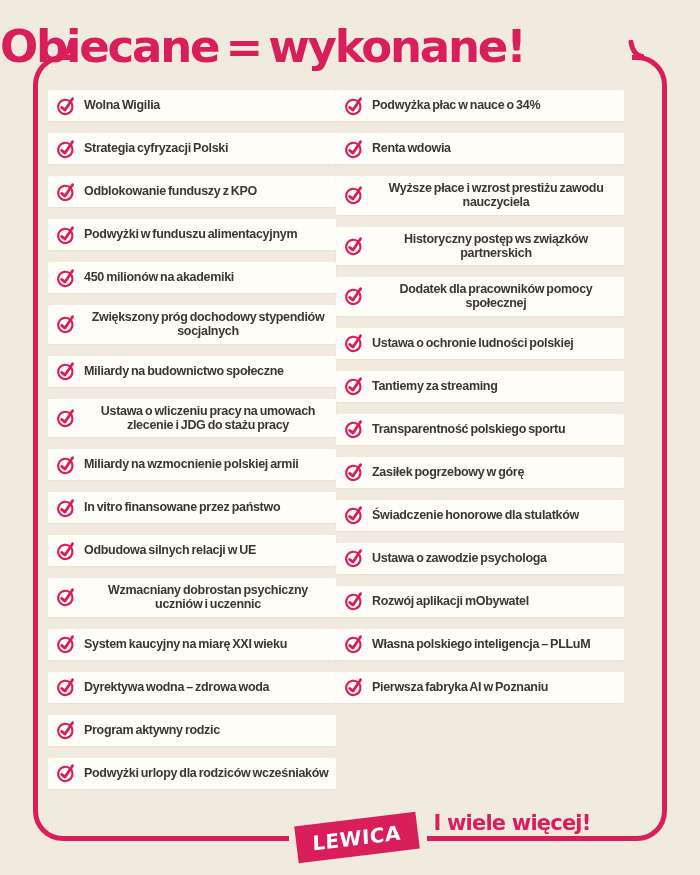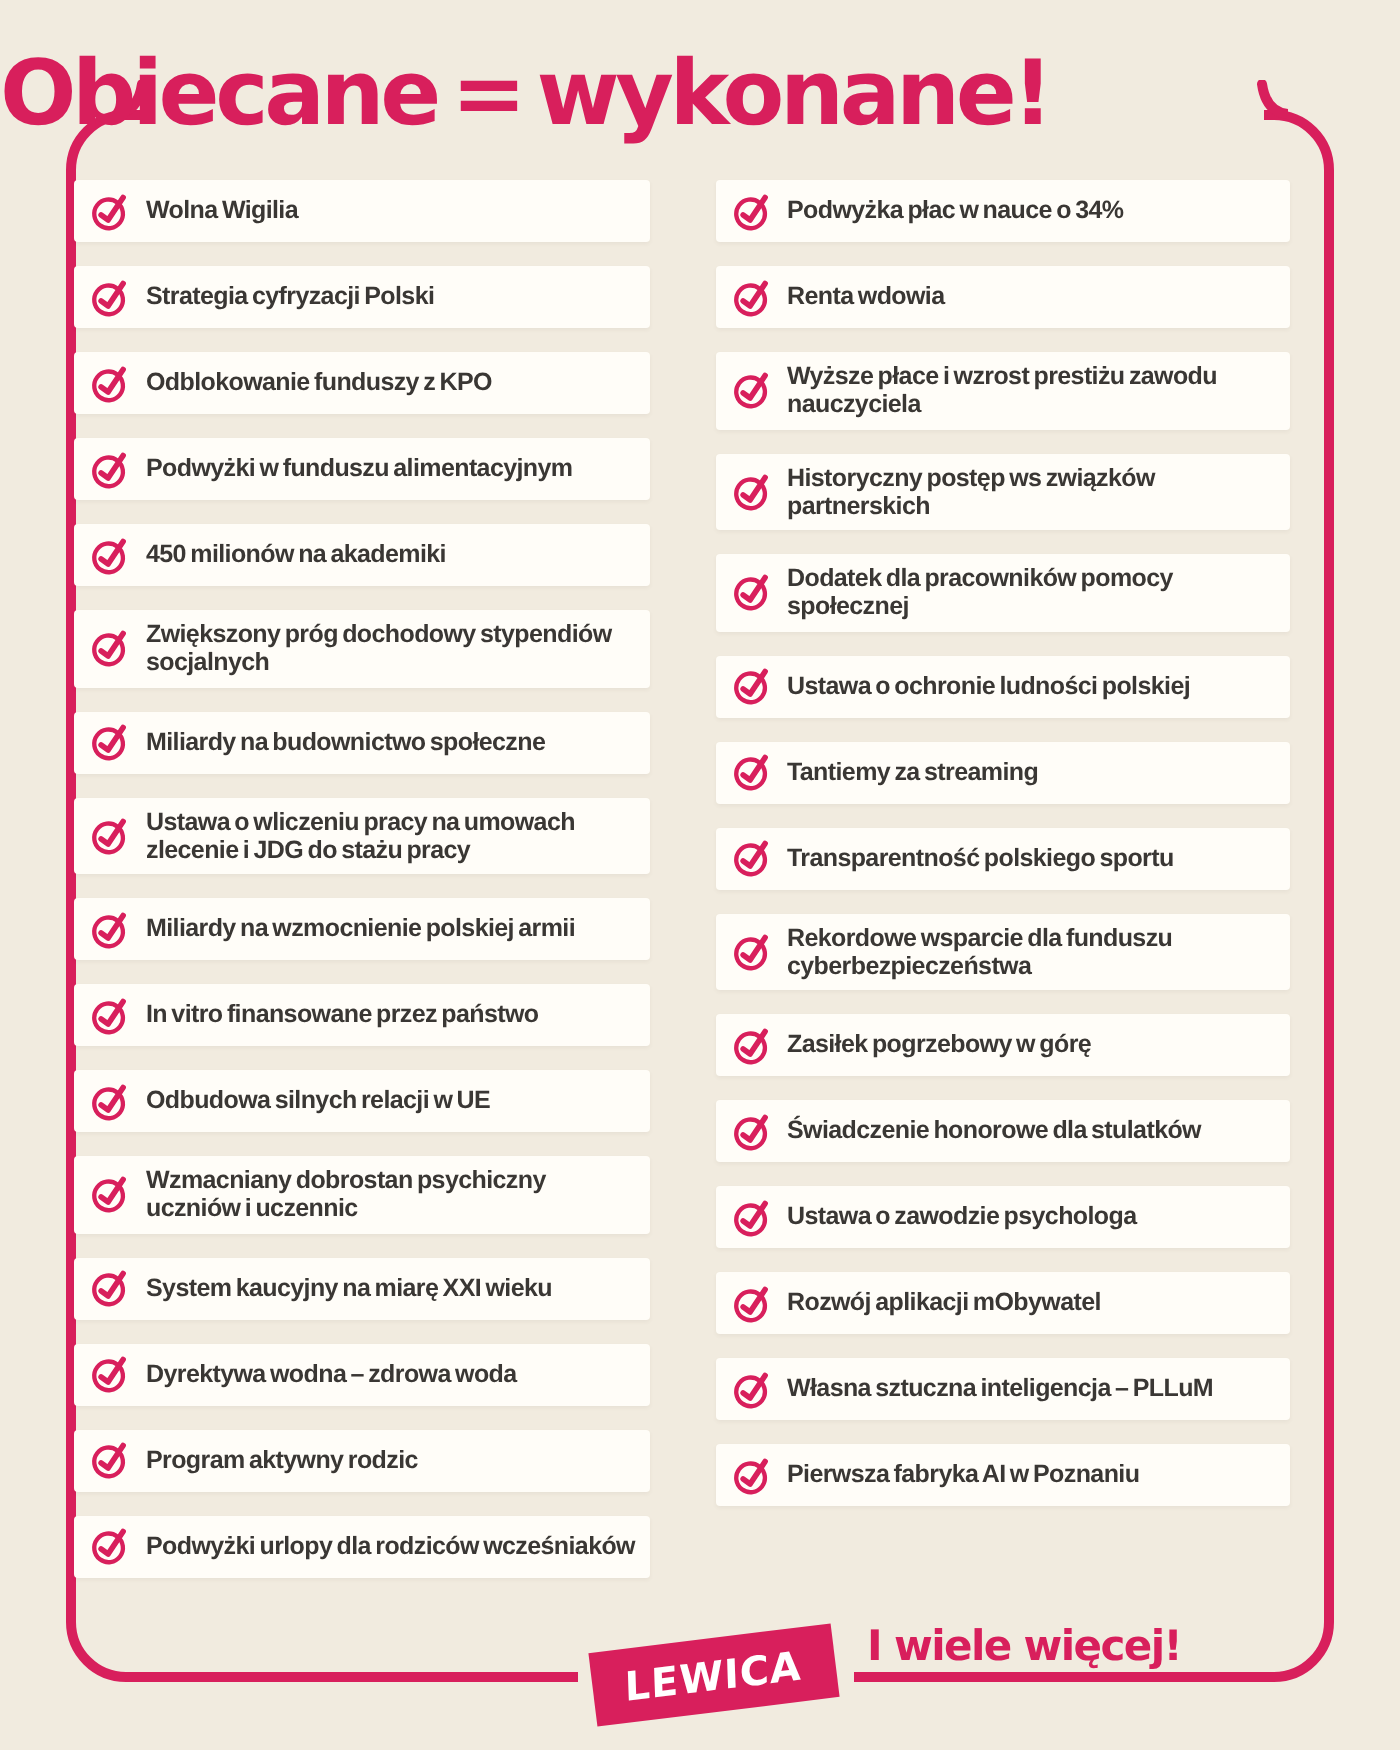--- a/index.html
+++ b/index.html
@@ -40,22 +40,22 @@
     font-family:"DejaVu Sans","Liberation Sans",sans-serif;
     font-weight:800;
     font-size:45px;
     letter-spacing:-2.2px;
     word-spacing:-0.14em;
     color:var(--accent);
     z-index:3;
   }
   
   .content{
-    position:absolute;left:37px;top:90px;width:608px;
-    display:flex;gap:33px;z-index:2;
+    position:absolute;left:48px;top:90px;width:608px;
+    display:flex;z-index:2;text-align:center;
   }
   .col{width:288px;display:flex;flex-direction:column;gap:12px;}
   .item{
     background:var(--card);
     border-radius:2px;
     min-height:31px;
     display:flex;align-items:center;gap:8px;
     padding:5px 4px 5px 8px;
     box-shadow:0 1px 2px rgba(90,70,50,0.06);
   }
@@ -334,29 +334,20 @@
         </span>
         <span class="item-text">Transparentność polskiego sportu</span>
       </div>
     <div class="item">
         <span class="check">
           <svg width="20" height="20" viewBox="0 0 24 24">
             <circle cx="11" cy="13" r="8.6" fill="none" stroke="#d81f5c" stroke-width="2.6"></circle>
             <path d="M6.5 13 L10.2 16.6 L21 4.5" fill="none" stroke="#d81f5c" stroke-width="3.4" stroke-linecap="round" stroke-linejoin="round"></path>
           </svg>
         </span>
-        <span class="item-text">Rekordowe wsparcie dla funduszu cyberbezpieczeństwa</span>
-      </div>
-    <div class="item">
-        <span class="check">
-          <svg width="20" height="20" viewBox="0 0 24 24">
-            <circle cx="11" cy="13" r="8.6" fill="none" stroke="#d81f5c" stroke-width="2.6"></circle>
-            <path d="M6.5 13 L10.2 16.6 L21 4.5" fill="none" stroke="#d81f5c" stroke-width="3.4" stroke-linecap="round" stroke-linejoin="round"></path>
-          </svg>
-        </span>
         <span class="item-text">Zasiłek pogrzebowy w górę</span>
       </div>
     <div class="item">
         <span class="check">
           <svg width="20" height="20" viewBox="0 0 24 24">
             <circle cx="11" cy="13" r="8.6" fill="none" stroke="#d81f5c" stroke-width="2.6"></circle>
             <path d="M6.5 13 L10.2 16.6 L21 4.5" fill="none" stroke="#d81f5c" stroke-width="3.4" stroke-linecap="round" stroke-linejoin="round"></path>
           </svg>
         </span>
         <span class="item-text">Świadczenie honorowe dla stulatków</span>
@@ -379,21 +370,21 @@
         </span>
         <span class="item-text">Rozwój aplikacji mObywatel</span>
       </div>
     <div class="item">
         <span class="check">
           <svg width="20" height="20" viewBox="0 0 24 24">
             <circle cx="11" cy="13" r="8.6" fill="none" stroke="#d81f5c" stroke-width="2.6"></circle>
             <path d="M6.5 13 L10.2 16.6 L21 4.5" fill="none" stroke="#d81f5c" stroke-width="3.4" stroke-linecap="round" stroke-linejoin="round"></path>
           </svg>
         </span>
-        <span class="item-text">Własna sztuczna inteligencja – PLLuM</span>
+        <span class="item-text">Własna polskiego inteligencja – PLLuM</span>
       </div>
     <div class="item">
         <span class="check">
           <svg width="20" height="20" viewBox="0 0 24 24">
             <circle cx="11" cy="13" r="8.6" fill="none" stroke="#d81f5c" stroke-width="2.6"></circle>
             <path d="M6.5 13 L10.2 16.6 L21 4.5" fill="none" stroke="#d81f5c" stroke-width="3.4" stroke-linecap="round" stroke-linejoin="round"></path>
           </svg>
         </span>
         <span class="item-text">Pierwsza fabryka AI w Poznaniu</span>
       </div>

